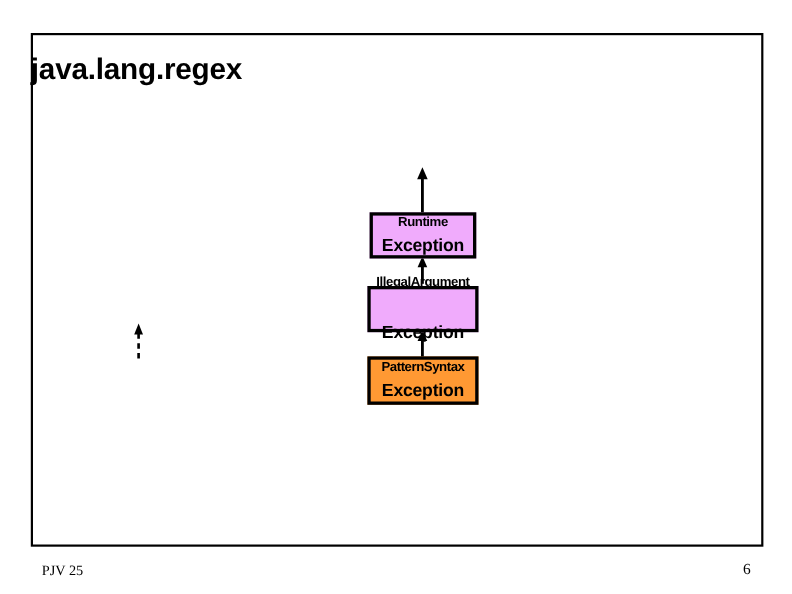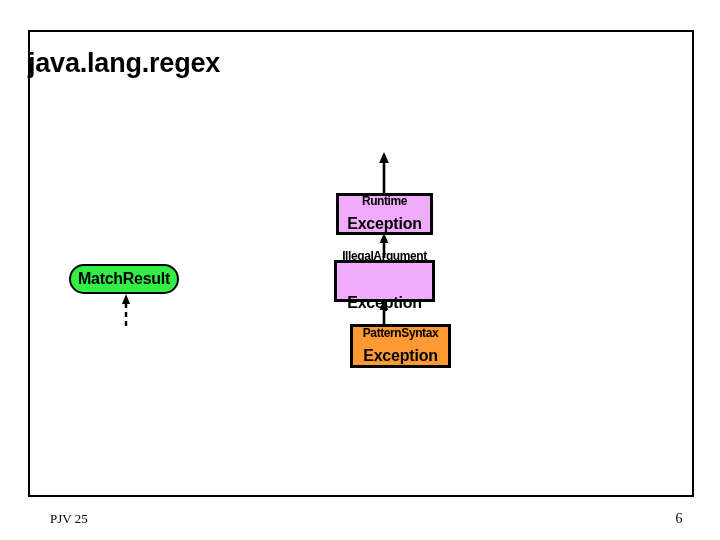--- a/index.html
+++ b/index.html
@@ -109,21 +109,20 @@
 
   
   #footer-left {
     position: absolute;
     left: 38px;
     top: 511px;
     font-family: "Liberation Serif", serif;
     font-size: 13px;
     color: #000000;
     white-space: nowrap;
-    margin-left: 12px;
   }
   #footer-right {
     position: absolute;
     left: 664px;
     top: 511px;
     width: 30px;
     text-align: center;
     font-family: "Liberation Serif", serif;
     font-size: 14px;
     color: #000000;
@@ -169,28 +168,25 @@
   <div class="node exc yellow" style="left:336px; top:193px; width:97px; height:42px;">
     <span class="line1">Runtime</span>
     <span class="line2">Exception</span>
   </div>
 
   <div class="node exc yellow" style="left:334px; top:260px; width:101px; height:42px;gap:24px;">
     <span class="line1">IllegalArgument</span>
     <span class="line2">Exception</span>
   </div>
 
-  <div class="node exc orange" style="left:334px; top:324px; width:101px; height:44px;margin-left:16px;">
+  <div class="node exc orange" style="left:334px; top:324px; width:101px; height:44px;">
     <span class="line1">PatternSyntax</span>
     <span class="line2">Exception</span>
   </div>
 
-  <div class="node iface green" style="left:69px; top:264px; width:110px; height:30px;">
-    <span class="line1">MatchResult</span>
-  </div>
 
 
 
   <div id="footer-left">PJV 25</div>
 
   <div id="footer-right">6</div>
 
 </div>
 
 </body></html>

